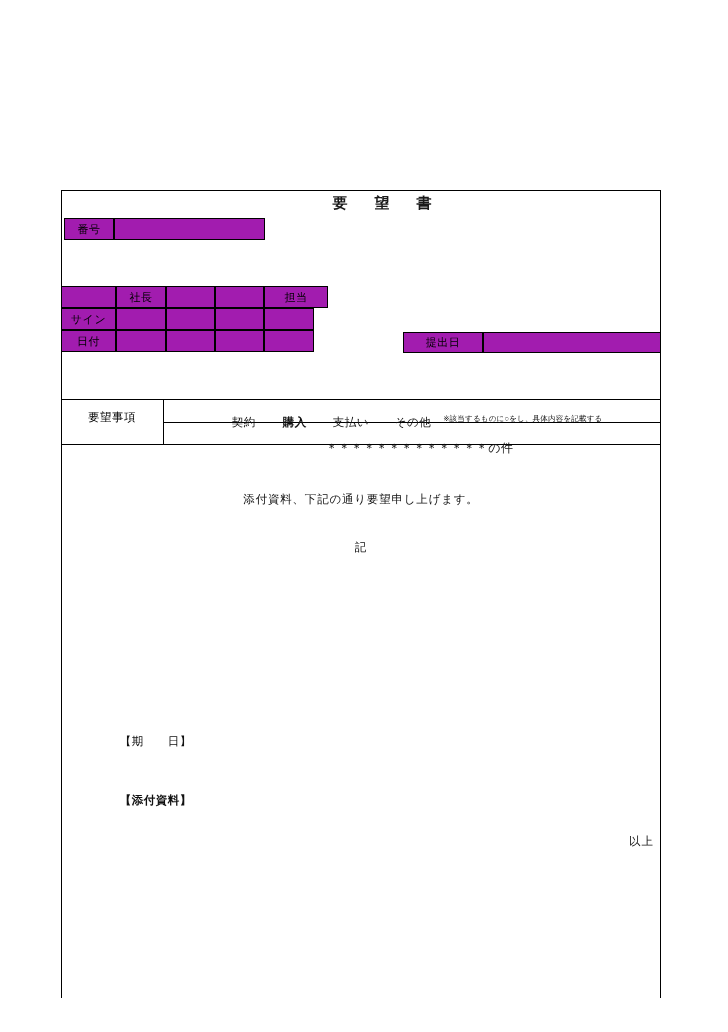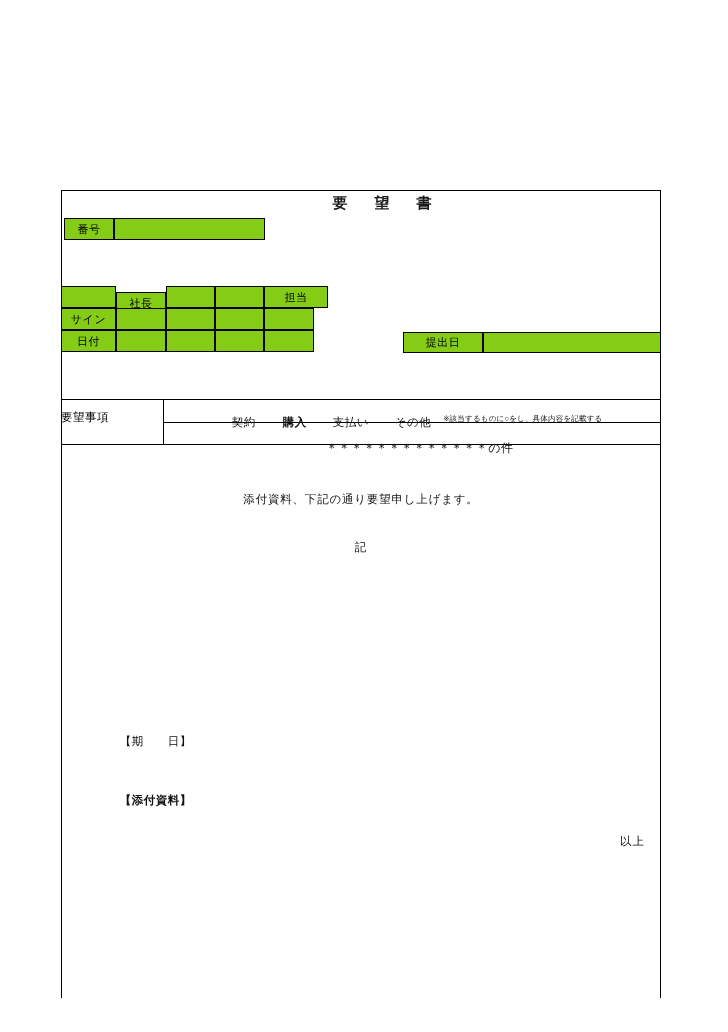--- a/index.html
+++ b/index.html
@@ -40,21 +40,21 @@
     border-bottom: none;
     box-sizing: border-box;
     background: #ffffff;
   }
 
   
   .abs { position: absolute; box-sizing: border-box; }
 
   .cell {
     border: 1px solid #000;
-    background: #84cc16;
+    background: #a21caf;
     display: flex;
     align-items: center;
     justify-content: center;
     font-size: 11px;
     line-height: 1.1;
     letter-spacing: 0.5px;
   }
 
   .rule {
     background: #000;
@@ -140,21 +140,21 @@
   <div class="abs cell" style="left:64px; top:218px; width:50px; height:22px;">
     <span>番号</span>
   </div>
   <div class="abs cell" style="left:114px; top:218px; width:151px; height:22px;">
     <span></span>
   </div>
 
   <div class="abs cell" style="left:61px; top:286px; width:55px; height:22px;">
     <span></span>
   </div>
-  <div class="abs cell" style="left:116px; top:286px; width:50px; height:22px;margin-top:6px;">
+  <div class="abs cell" style="left:116px; top:286px; width:50px; height:22px;">
     <span>社長</span>
   </div>
   <div class="abs cell" style="left:166px; top:286px; width:49px; height:22px;">
     <span></span>
   </div>
   <div class="abs cell" style="left:215px; top:286px; width:49px; height:22px;">
     <span></span>
   </div>
   <div class="abs cell" style="left:264px; top:286px; width:64px; height:22px;">
     <span>担当</span>
@@ -200,21 +200,21 @@
   </div>
 
   <div class="abs rule" style="left:61px; top:399px; width:600px; height:1.2px;"></div>
 
   <div class="abs rule" style="left:61px; top:444px; width:600px; height:1.2px;"></div>
 
   <div class="abs rule" style="left:163px; top:399px; width:1.2px; height:46px;"></div>
 
   <div class="abs rule" style="left:163px; top:422px; width:498px; height:1.2px;"></div>
 
-  <div class="abs" style="left:61px; top:410px; width:102px; text-align:left; font-size:11.5px; letter-spacing:0.5px;">
+  <div class="abs" style="left:61px; top:410px; width:102px; text-align:center; font-size:11.5px; letter-spacing:0.5px;">
     <span>要望事項</span>
   </div>
 
   <div class="opt" style="left:217px; top:403px;">
     <span>契約</span>
   </div>
   <div class="opt" style="left:268px; top:403px;font-weight:bold;">
     <span>購入</span>
   </div>
   <div class="opt" style="left:318px; top:403px;">
@@ -240,17 +240,17 @@
     <span>記</span>
   </div>
 
   <div class="section-label" style="top:722px;">
     <span>【期　　日】</span>
   </div>
   <div class="section-label" style="top:781px;font-weight:bold;">
     <span>【添付資料】</span>
   </div>
 
-  <div id="closing" style="top:834px;">
+  <div id="closing" style="top:834px;padding-left:9px;">
     <span>以上</span>
   </div>
 
 </div>
 
 </body></html>

